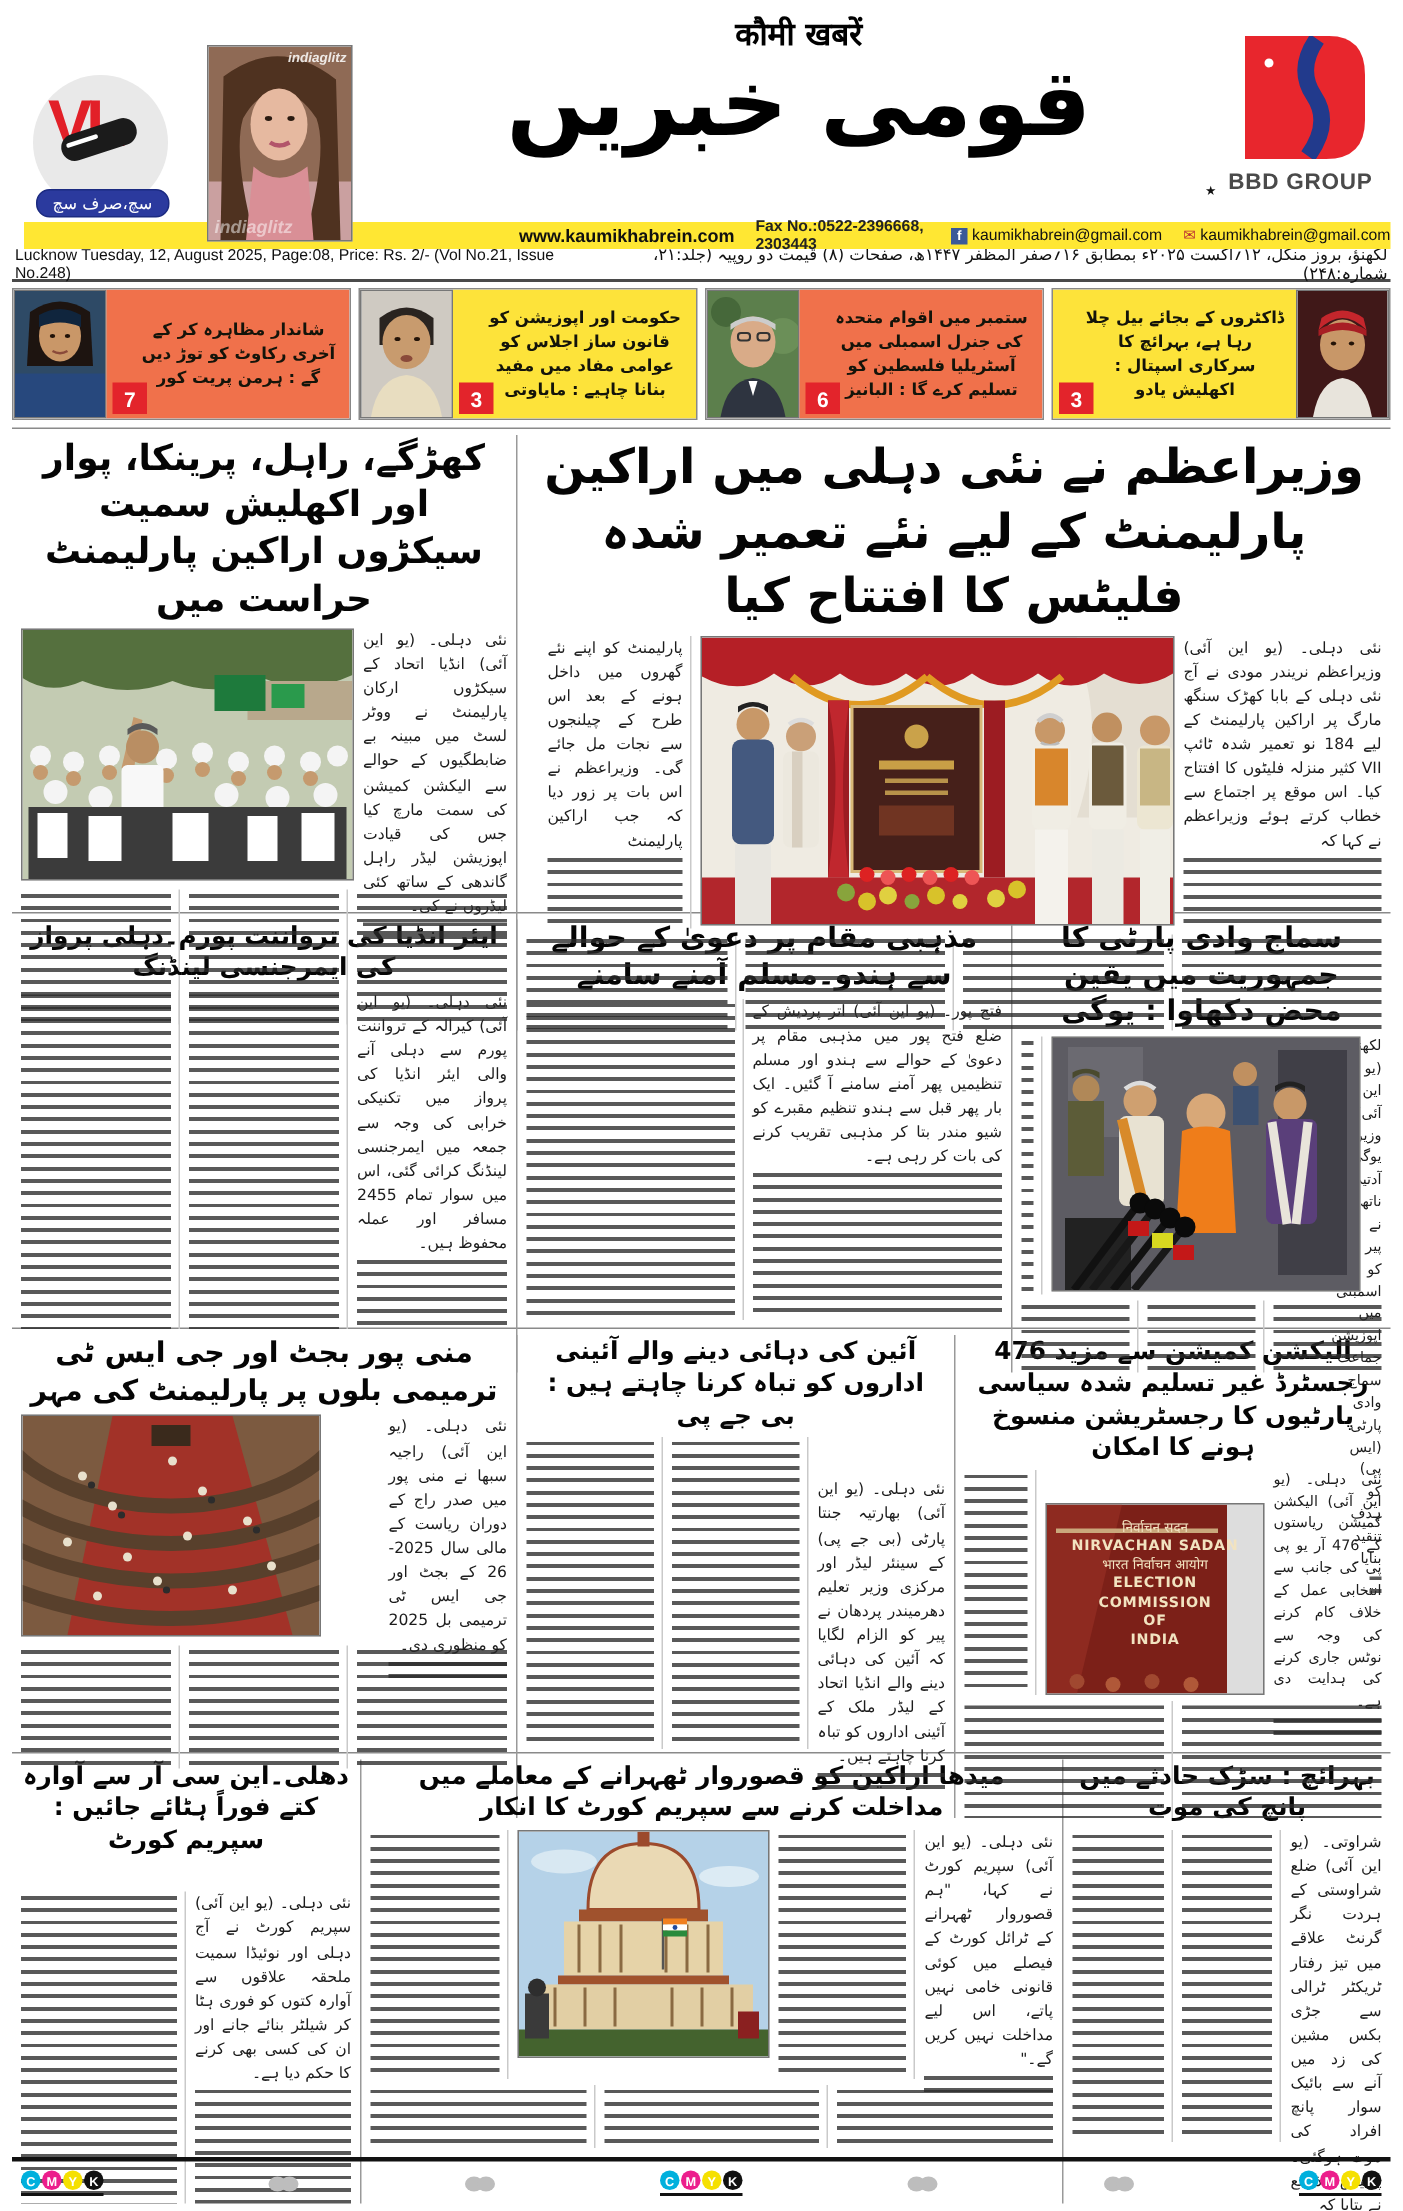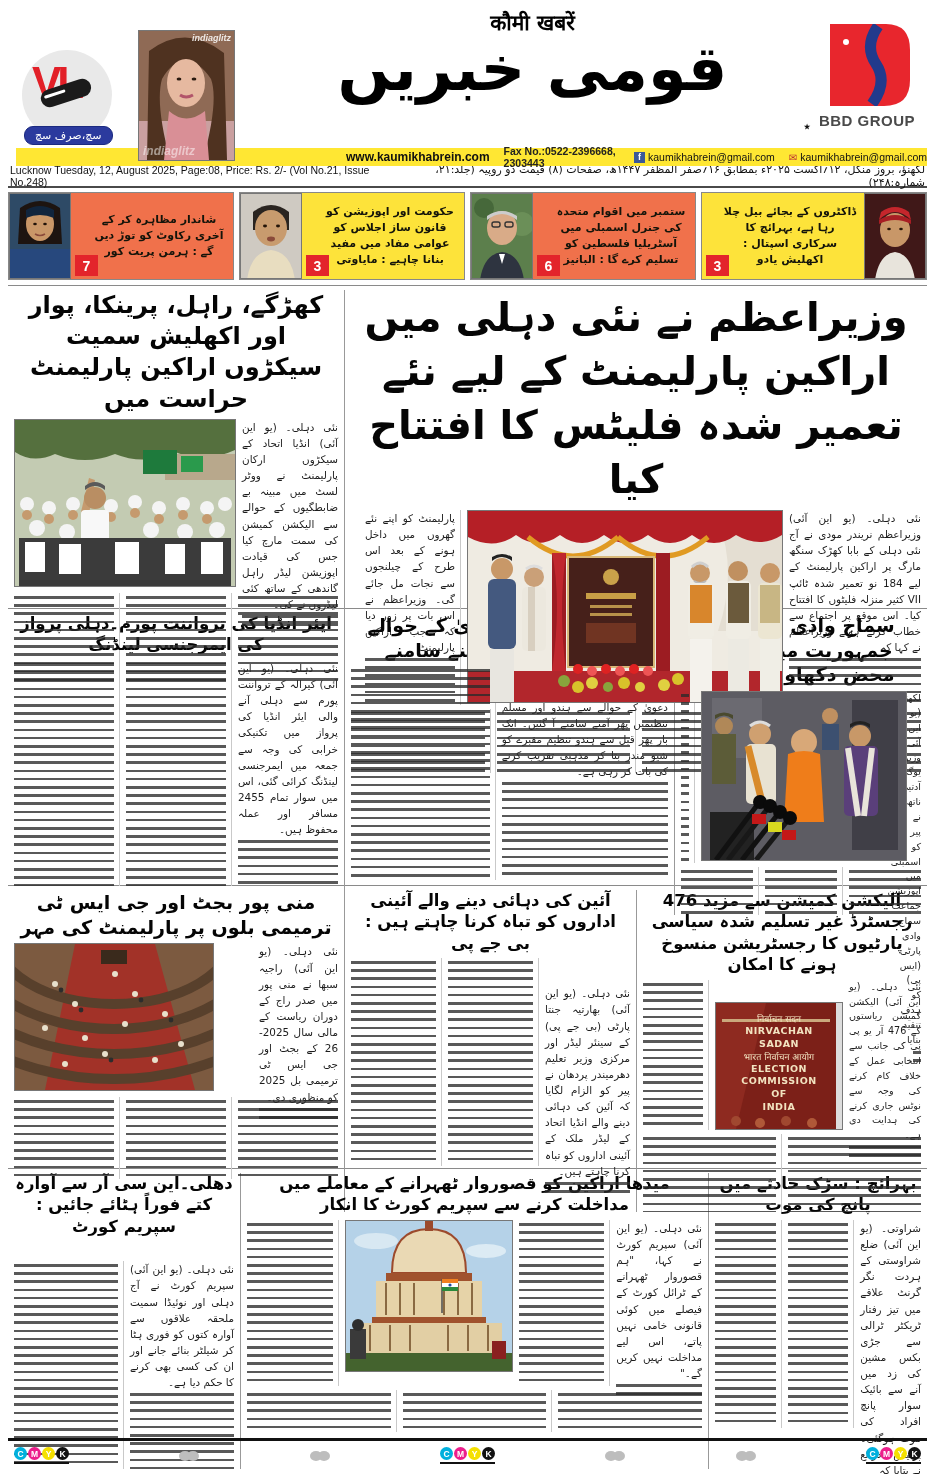--- a/index.html
+++ b/index.html
@@ -45,21 +45,21 @@
   .tease .txt { font-size:11px; font-weight:bold; line-height:1.45; text-align:center; color:#14140a; }
   .badge { position:absolute; bottom:3px; left:4px; width:23px; height:21px; background:#e3242b; color:#fff; font-weight:bold; font-size:14px; display:flex; align-items:center; justify-content:center; }
   .tz { width:62px; flex:none; }
   .tz svg { display:block; }
 
   
   .row { border-top:1.5px solid #8a8a8a; margin-top:5px; padding-top:4px; display:grid; }
   .cell { padding:0 6px; min-width:0; }
   .cell + .cell { border-left:1px solid #999; }
   h2 { font-weight:bold; text-align:center; line-height:1.3; color:#050505; }
-  .h1 { font-size:40px; line-height:1.35; }
+  .h1 { font-size:32px; line-height:1.35; }
   .h2a { font-size:24px; }
   .h3 { font-size:19px; }
   .h4 { font-size:16.5px; }
   .cols { display:flex; flex-direction:row-reverse; gap:6px; margin-top:4px; }
   .cols > * + * { border-right:1px solid #c9c9c9; padding-right:5px; }
   .c { display:flex; flex-direction:column; min-width:0; }
   .lead { font-size:10.4px; line-height:1.55; text-align:justify; color:#1c1c1c; }
   .fx { flex:1; min-height:14px; background:repeating-linear-gradient(to bottom,#2a2a2a 0 2.6px,transparent 2.6px 8.2px); opacity:.78; margin-top:3px; }
   .photo { border:1px solid #777; background:#ddd; flex:none; overflow:hidden; position:relative; }
   .photo svg { display:block; }
@@ -544,21 +544,21 @@
       </div>
     </div>
 
     <div class="cell">
       <h2 class="h4 ur">الیکشن کمیشن سے مزید 476 رجسٹرڈ غیر تسلیم شدہ سیاسی پارٹیوں کا رجسٹریشن منسوخ ہونے کا امکان</h2>
       <div class="cols" style="height:150px;justify-content:center;">
         <div class="c" style="width:72px;">
           <div class="lead ur" style="font-size:9.6px;">نئی دہلی۔ (یو این آئی) الیکشن کمیشن ریاستوں کے 476 آر یو پی پی کی جانب سے انتخابی عمل کے خلاف کام کرنے کی وجہ سے نوٹس جاری کرنے کی ہدایت دی ہے۔</div>
           <div class="fx"></div>
         </div>
-        <div class="photo" style="width:128px; height:128px; align-self:flex-end;">
+        <div class="photo" style="width:146px; height:128px; align-self:flex-end;">
           <svg width="120" height="126" viewBox="0 0 120 126">
             <rect width="120" height="126" fill="#7c2018"></rect>
             <path d="M0 0 L50 0 L20 126 L0 126 Z" fill="#8e2a20"></path>
             <rect x="6" y="16" width="108" height="3" fill="#caa87c"></rect>
             <g>
                 <circle cx="20" cy="118" r="5" fill="#a04830"></circle>
                 <circle cx="44" cy="120" r="5" fill="#b05838"></circle>
                 <circle cx="70" cy="118" r="5" fill="#a04830"></circle>
                 <circle cx="96" cy="120" r="5" fill="#b05838"></circle>
               </g>

